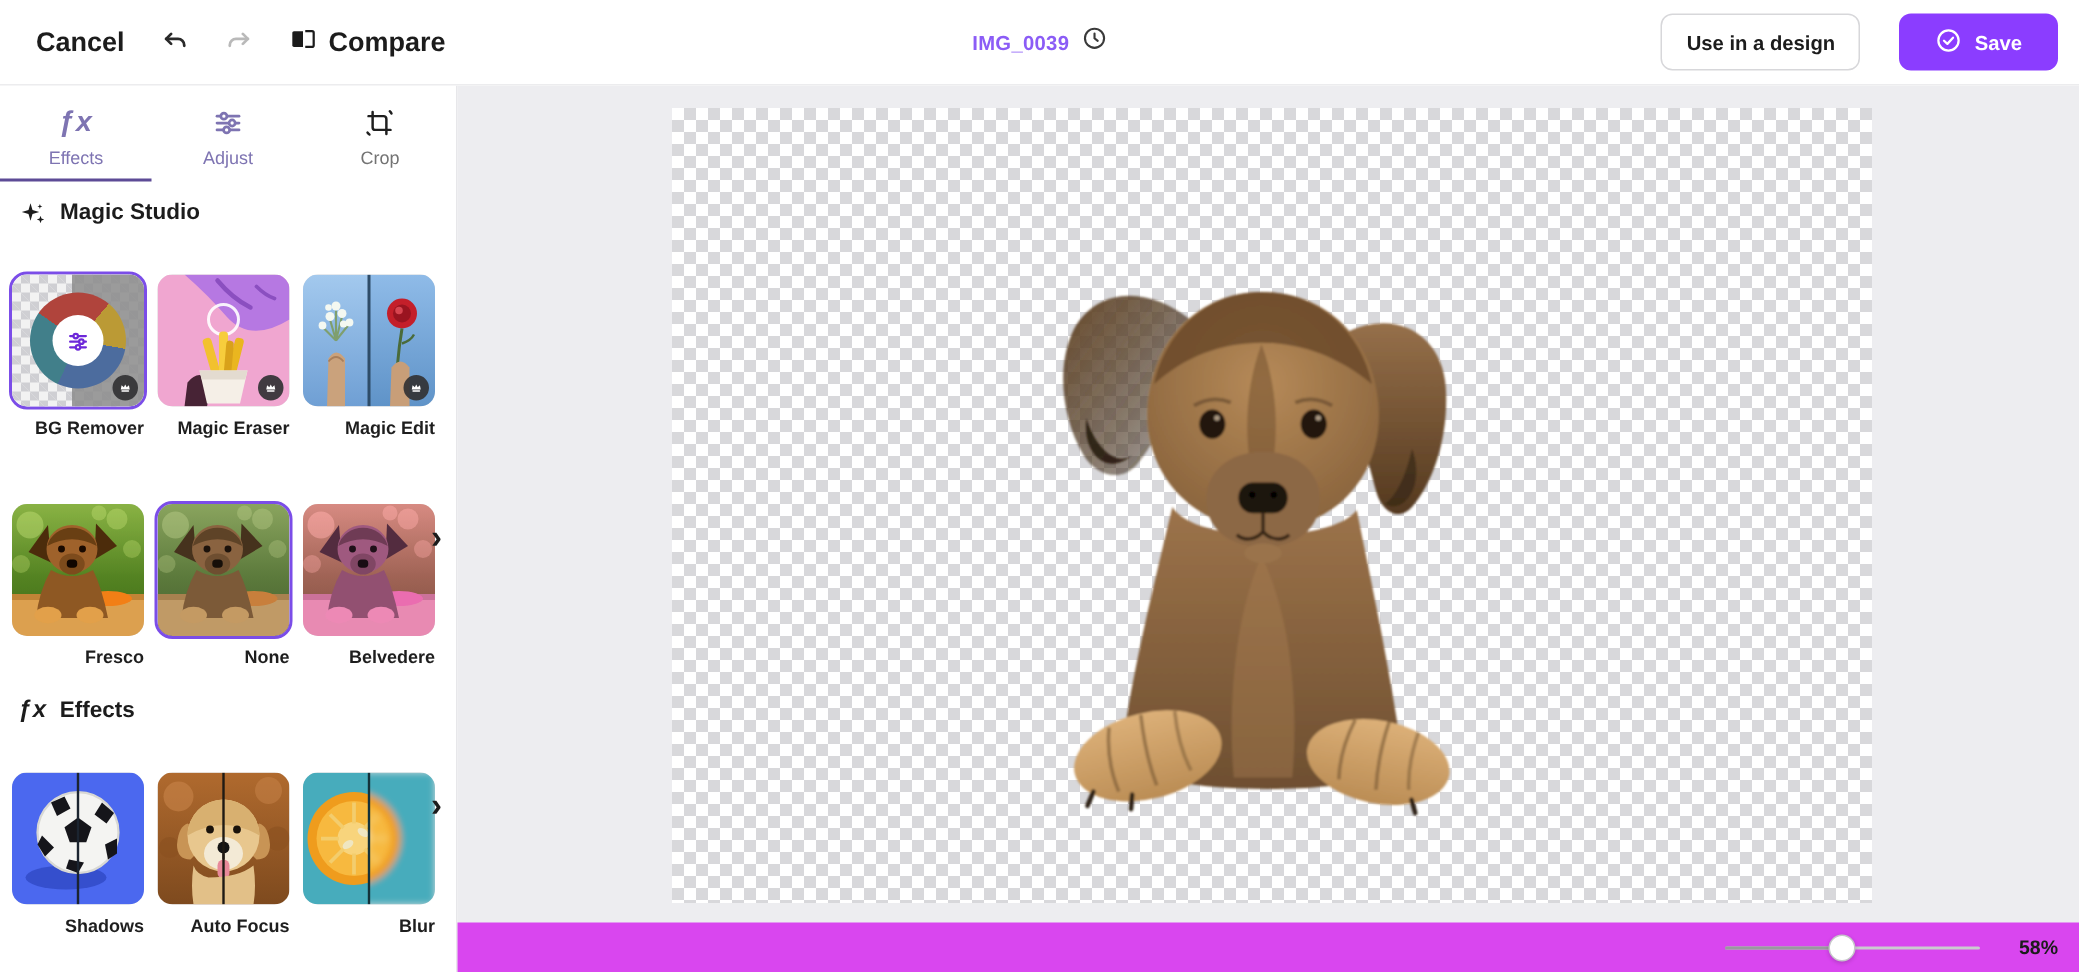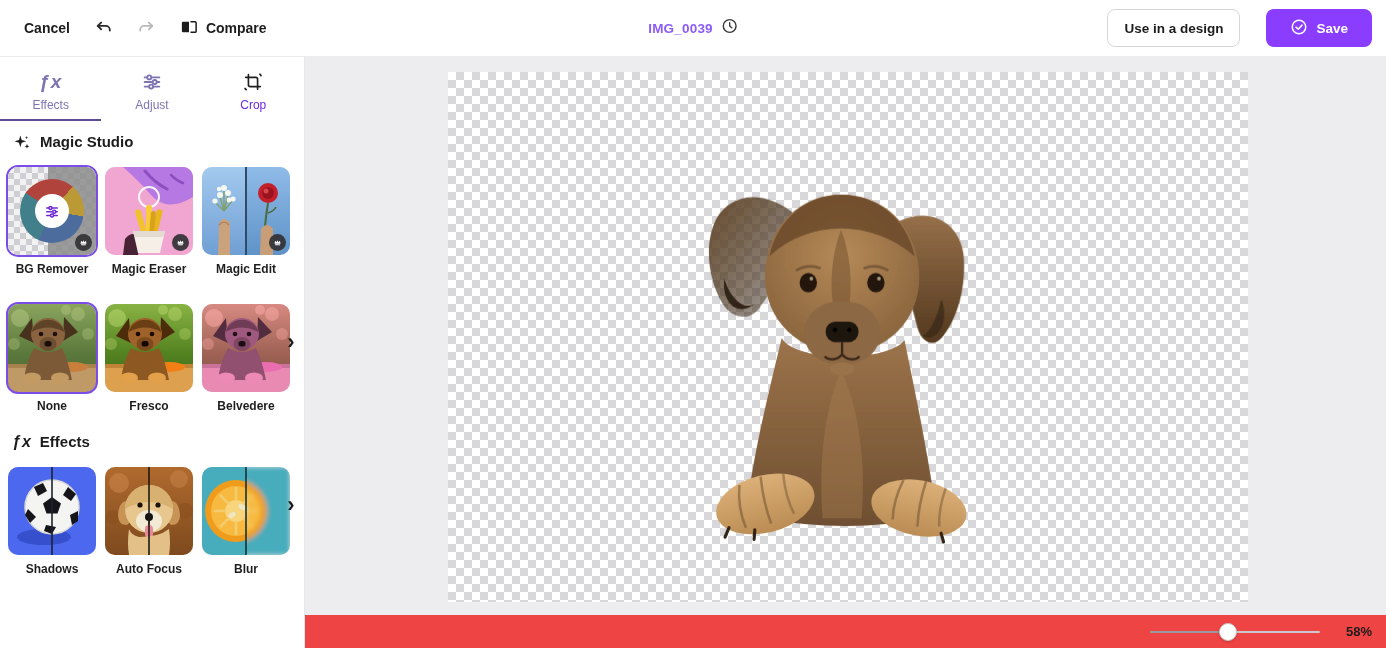--- a/index.html
+++ b/index.html
@@ -3,21 +3,21 @@
 <meta charset="utf-8">
 <style>
   * { margin:0; padding:0; box-sizing:border-box; }
   html,body { width:1386px; height:648px; overflow:hidden; }
   body { font-family:"Liberation Sans", sans-serif; background:#fff; color:#1c1c1c; }
 
   
   .topbar { position:relative; height:57px; background:#fff; border-bottom:1px solid #ececee;
             display:flex; align-items:center; justify-content:space-between; padding:0 14px; z-index:5; }
   .tb-left { display:flex; align-items:center; gap:6px; }
-  .btn-text { background:none; border:none; font-family:inherit; font-size:14px; font-weight:700;
+  .btn-text { background:none; border:none; font-family:inherit; font-size:18px; font-weight:700;
               color:#1c1c1c; padding:8px 10px; border-radius:8px; cursor:pointer; display:flex; align-items:center; gap:8px; }
   .icon-btn { background:none; border:none; padding:6px 8px; cursor:pointer; display:flex; align-items:center; }
   .icon-btn svg { display:block; }
   .disabled svg { opacity:.32; }
   .tb-center { position:absolute; left:50%; top:50%; transform:translate(-50%,-50%);
                display:flex; align-items:center; gap:8px; }
   .doc-title { font-size:13.5px; font-weight:600; color:#8b5cf6; letter-spacing:.2px; }
   .tb-right { display:flex; align-items:center; gap:26px; }
   .btn-outline { height:38px; padding:0 16px; background:#fff; border:1px solid #d7d7da; border-radius:8px;
                  font-family:inherit; font-size:13.5px; font-weight:700; color:#1c1c1c; cursor:pointer; }
@@ -30,32 +30,32 @@
   .sidebar { width:305px; min-width:305px; background:#fff; border-right:1px solid #e7e7ea; overflow:hidden; }
   .workspace { position:relative; flex:1; background:#ededf0; }
 
   
   .tabs { display:flex; height:64px; }
   .tab { position:relative; width:33.33%; display:flex; flex-direction:column; align-items:center;
          justify-content:center; gap:5px; cursor:pointer; padding-top:4px; }
   .tab .t-icon { height:22px; display:flex; align-items:center; justify-content:center; }
   .tab .t-label { font-size:12px; font-weight:500; }
   .tab-purple { color:#7e74b2; }
-  .tab-dark { color:#6d28d9; }
+  .tab-dark { color:#737373; }
   .tab.active::after { content:""; position:absolute; left:0; right:0; bottom:0; height:2.5px; background:#5d4b96; }
   .fx-glyph { font-style:italic; font-weight:600; font-size:19px; letter-spacing:1px; }
 
   
   .section { margin-top:12px; }
   .sec-head { display:flex; align-items:flex-start; gap:8px; padding:0 12px; height:26px; }
   .sec-title { font-size:15px; font-weight:700; color:#1c1c1c; }
   .see-all { margin-left:auto; font-size:12.5px; font-weight:700; color:#1c1c1c; background:none; border:none;
              font-family:inherit; cursor:pointer; }
   .cards { position:relative; display:flex; gap:9px; padding:8px 8px 0 8px; }
-  .card { width:88px; display:flex; flex-direction:column; align-items:center; }
+  .card { width:88px; display:flex; flex-direction:column; align-items:flex-end;margin-top:16px; }
   .thumb { position:relative; width:88px; height:88px; border-radius:10px; overflow:hidden; cursor:pointer;
            background:#ddd; }
   .card.selected .thumb { box-shadow:0 0 0 2px #fff inset; outline:2px solid #7b4de8; outline-offset:0px; }
   .card-label { margin-top:7px; font-size:12px; font-weight:600; color:#1e1e1e; white-space:nowrap; }
   .chev-btn { position:absolute; right:2px; top:33px; width:22px; height:26px; border:none; background:transparent;
               font-size:22px; font-weight:700; color:#1c1c1c; cursor:pointer; line-height:22px; }
 
   
   .crown { position:absolute; right:4px; bottom:4px; width:17px; height:17px; border-radius:50%;
            background:rgba(50,50,52,.92); display:flex; align-items:center; justify-content:center; }
@@ -78,21 +78,21 @@
 
   
   .canvas { position:absolute; left:143px; top:15px; width:800px; height:530px;
       background-image:
         linear-gradient(45deg,#d8d8db 25%,transparent 25%,transparent 75%,#d8d8db 75%),
         linear-gradient(45deg,#d8d8db 25%,#ffffff 25%,#ffffff 75%,#d8d8db 75%);
       background-size:16px 16px; background-position:0 0,8px 8px; }
   .puppy-svg { position:absolute; left:238px; top:94px; width:310px; height:384px; }
 
   
-  .zoombar { position:absolute; left:0; right:0; bottom:0; height:33px; background:#ef4444;
+  .zoombar { position:absolute; left:0; right:0; bottom:0; height:33px; background:#d946ef;
              display:flex; align-items:center; justify-content:flex-end; gap:18px; padding-right:14px; }
   .slider { position:relative; width:170px; height:18px; cursor:pointer; }
   .slider .track { position:absolute; top:8px; left:0; right:0; height:2px; background:#cbcbcf; border-radius:2px; }
   .slider .fill { position:absolute; top:8px; left:0; width:46%; height:2px; background:#99999e; border-radius:2px; }
   .slider .handle { position:absolute; top:0; left:calc(46% - 9px); width:18px; height:18px; border-radius:50%;
       background:#fff; border:1px solid #c6c6ca; box-shadow:0 1px 3px rgba(0,0,0,.18); }
   .zoom-label { font-size:13px; font-weight:700; color:#1c1c1c; width:34px; text-align:right; }
 </style>
 </head>
 <body>
@@ -332,35 +332,35 @@
                 <circle cx="47" cy="30" r="2.3" fill="#1c120b"></circle>
                 <ellipse cx="40" cy="40" rx="8.5" ry="7" fill="#6e4e30"></ellipse>
                 <rect x="36.5" y="37" width="7" height="5.5" rx="2.5" fill="#160f09"></rect>
                 <path d="M26 44 Q18 58 16 76 L64 76 Q60 56 54 44 Q40 52 26 44 Z" fill="#7c5a38"></path>
                 <ellipse cx="24" cy="74" rx="9" ry="5.5" fill="#c49a63"></ellipse>
                 <ellipse cx="52" cy="74" rx="9" ry="5.5" fill="#c49a63"></ellipse>
               </symbol>
             </defs>
           </svg>
 
+          <div class="card">
+            <div class="thumb">
+              <svg class="mini f-fresco">
+                  <use href="#pupThumb"></use>
+                </svg>
+            </div>
+            <span class="card-label">Fresco</span>
+          </div>
           <div class="card selected">
             <div class="thumb">
               <svg class="mini">
                   <use href="#pupThumb"></use>
                 </svg>
             </div>
             <span class="card-label">None</span>
-          </div>
-          <div class="card">
-            <div class="thumb">
-              <svg class="mini f-fresco">
-                  <use href="#pupThumb"></use>
-                </svg>
-            </div>
-            <span class="card-label">Fresco</span>
           </div>
           <div class="card">
             <div class="thumb">
               <svg class="mini f-belvedere">
                   <use href="#pupThumb"></use>
                 </svg>
             </div>
             <span class="card-label">Belvedere</span>
           </div>
           <button class="chev-btn">

